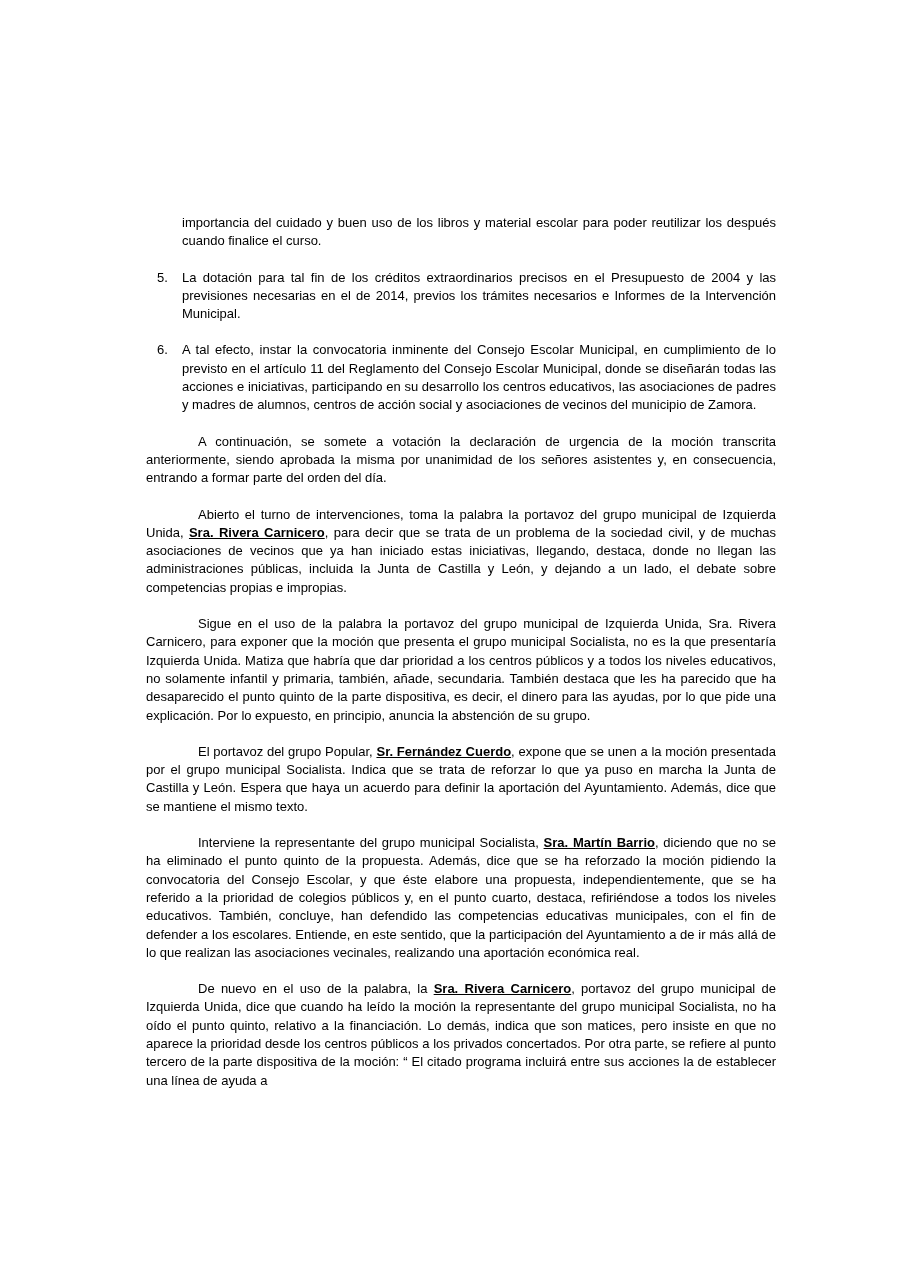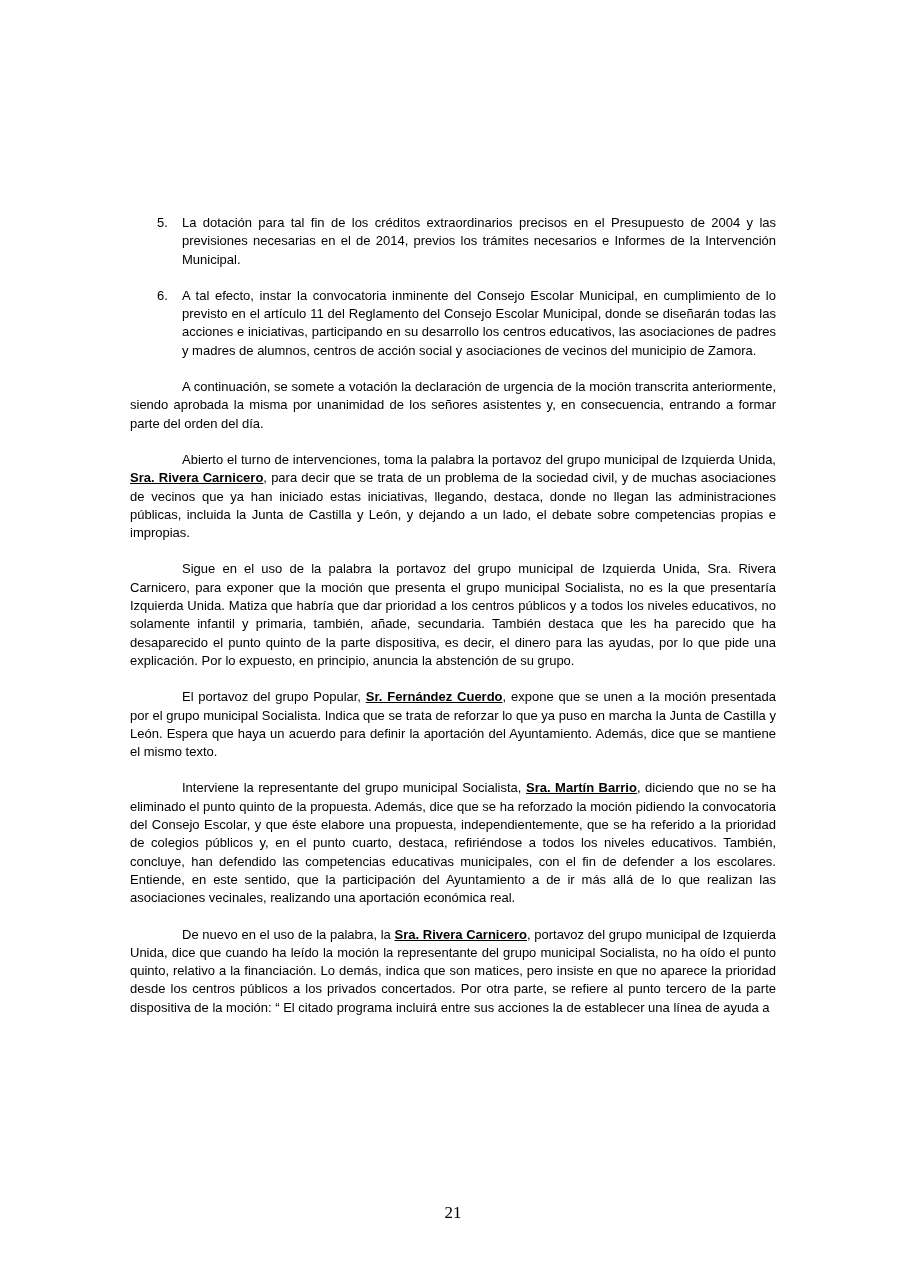--- a/index.html
+++ b/index.html
@@ -18,21 +18,21 @@
     line-height: 18.3px;
     color: #000000;
   }
   .content {
     position: absolute;
     left: 130px;
     top: 214px;
     width: 646px;
   }
   p.paragraph {
-    margin: 0 0 18px 0;
+    margin: 0 0 18px 16px;
     text-indent: 52px;
     text-align: justify;
   }
   p.continuation {
     margin: 0 0 18px 52px;
     text-indent: 0;
     text-align: justify;
   }
   .list-item {
     display: flex;
@@ -60,29 +60,29 @@
     font-family: "Liberation Serif", serif;
     font-size: 17px;
     color: #000000;
   }
 </style>
 </head>
 <body>
 
 <div class="page">
   <div class="content">
+      <p class="continuation"><span>importancia del cuidado y buen uso de los libros y material escolar para poder reutilizar los después cuando finalice el curso.</span></p>
       <div class="list-item">
         <span class="list-number">5.</span>
         <div class="list-text">La dotación para tal fin de los créditos extraordinarios precisos en el Presupuesto de 2004 y las previsiones necesarias en el de 2014, previos los trámites necesarios e Informes de la Intervención Municipal.</div>
       </div>
       <div class="list-item">
         <span class="list-number">6.</span>
         <div class="list-text">A tal efecto, instar la convocatoria inminente del Consejo Escolar Municipal, en cumplimiento de lo previsto en el artículo 11 del Reglamento del Consejo Escolar Municipal, donde se diseñarán todas las acciones e iniciativas, participando en su desarrollo los centros educativos, las asociaciones de padres y madres de alumnos, centros de acción social y asociaciones de vecinos del municipio de Zamora.</div>
       </div>
       <p class="paragraph"><span>A continuación, se somete a votación la declaración de urgencia de la moción transcrita anteriormente, siendo aprobada la misma por unanimidad de los señores asistentes y, en consecuencia, entrando a formar parte del orden del día.</span></p>
       <p class="paragraph"><span>Abierto el turno de intervenciones, toma la palabra la portavoz del grupo municipal de Izquierda Unida, </span><span class="name-emphasis">Sra. Rivera Carnicero</span><span>, para decir que se trata de un problema de la sociedad civil, y de muchas asociaciones de vecinos que ya han iniciado estas iniciativas, llegando, destaca, donde no llegan las administraciones públicas, incluida la Junta de Castilla y León, y dejando a un lado, el debate sobre competencias propias e impropias.</span></p>
       <p class="paragraph"><span>Sigue en el uso de la palabra la portavoz del grupo municipal de Izquierda Unida, Sra. Rivera Carnicero, para exponer que la moción que presenta el grupo municipal Socialista, no es la que presentaría Izquierda Unida. Matiza que habría que dar prioridad a los centros públicos y a todos los niveles educativos, no solamente infantil y primaria, también, añade, secundaria. También destaca que les ha parecido que ha desaparecido el punto quinto de la parte dispositiva, es decir, el dinero para las ayudas, por lo que pide una explicación. Por lo expuesto, en principio, anuncia la abstención de su grupo.</span></p>
       <p class="paragraph"><span>El portavoz del grupo Popular, </span><span class="name-emphasis">Sr. Fernández Cuerdo</span><span>, expone que se unen a la moción presentada por el grupo municipal Socialista. Indica que se trata de reforzar lo que ya puso en marcha la Junta de Castilla y León. Espera que haya un acuerdo para definir la aportación del Ayuntamiento. Además, dice que se mantiene el mismo texto.</span></p>
       <p class="paragraph"><span>Interviene la representante del grupo municipal Socialista, </span><span class="name-emphasis">Sra. Martín Barrio</span><span>, diciendo que no se ha eliminado el punto quinto de la propuesta. Además, dice que se ha reforzado la moción pidiendo la convocatoria del Consejo Escolar, y que éste elabore una propuesta, independientemente, que se ha referido a la prioridad de colegios públicos y, en el punto cuarto, destaca, refiriéndose a todos los niveles educativos. También, concluye, han defendido las competencias educativas municipales, con el fin de defender a los escolares. Entiende, en este sentido, que la participación del Ayuntamiento a de ir más allá de lo que realizan las asociaciones vecinales, realizando una aportación económica real.</span></p>
       <p class="paragraph"><span>De nuevo en el uso de la palabra, la </span><span class="name-emphasis">Sra. Rivera Carnicero</span><span>, portavoz del grupo municipal de Izquierda Unida, dice que cuando ha leído la moción la representante del grupo municipal Socialista, no ha oído el punto quinto, relativo a la financiación. Lo demás, indica que son matices, pero insiste en que no aparece la prioridad desde los centros públicos a los privados concertados. Por otra parte, se refiere al punto tercero de la parte dispositiva de la moción: “ El citado programa incluirá entre sus acciones la de establecer una línea de ayuda a</span></p>
     </div>
-  <div class="page-number">21</div>
 </div>
 
 </body></html>

